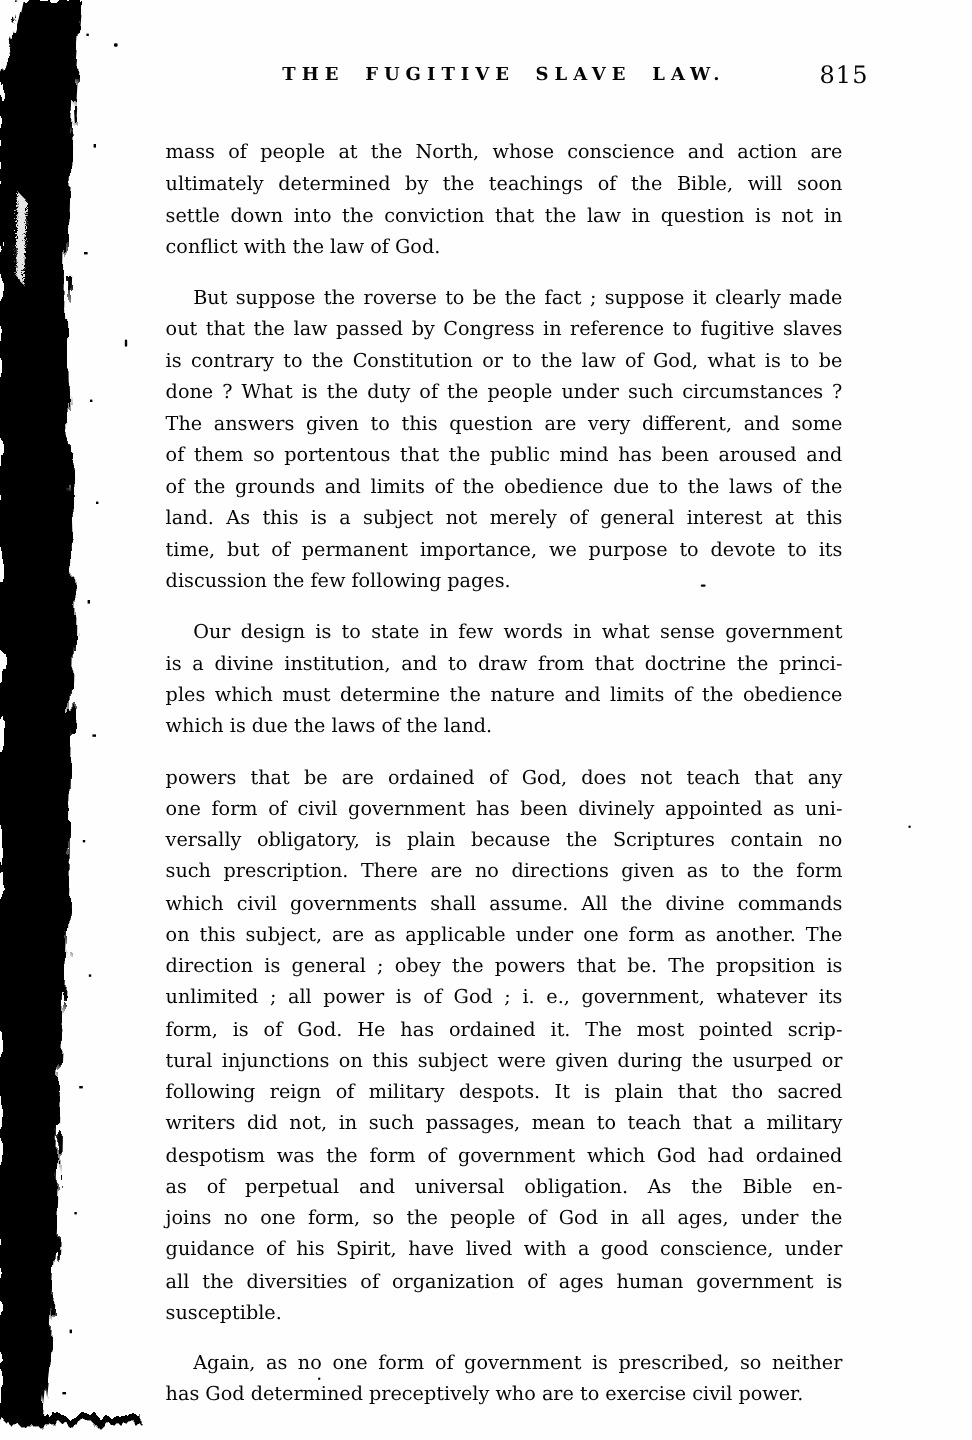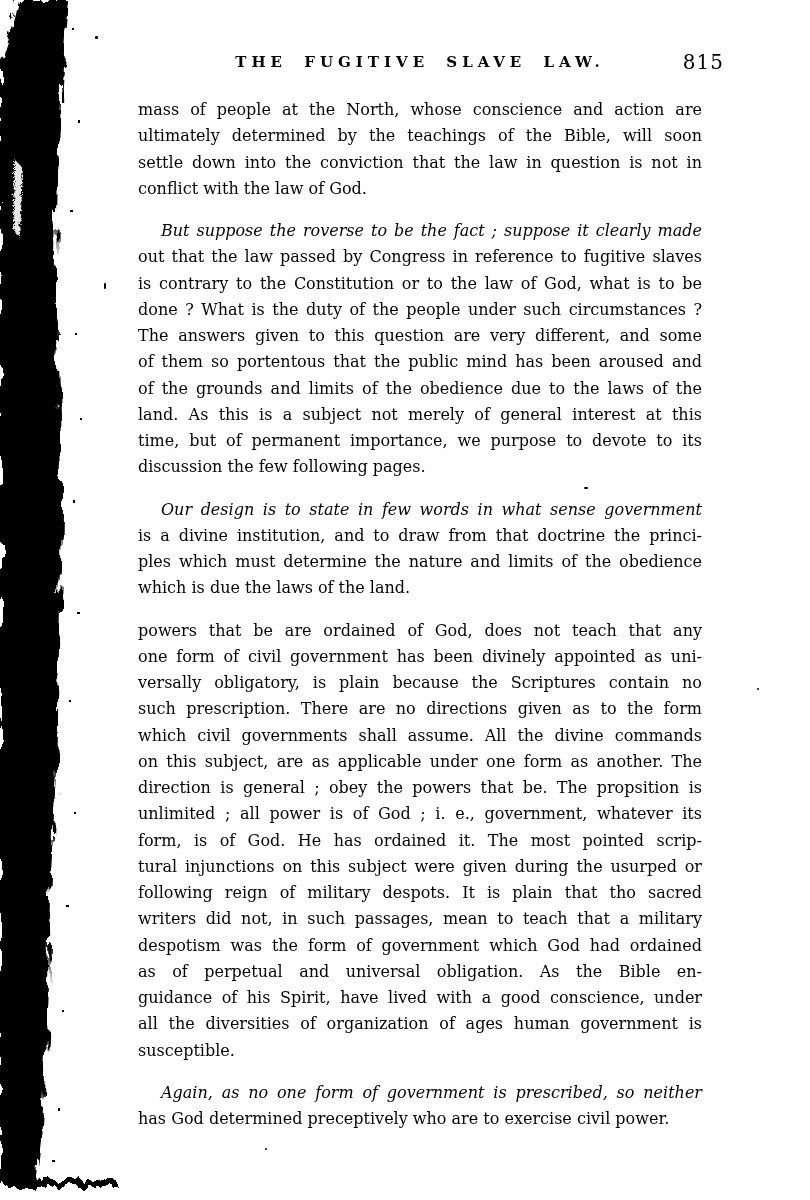--- a/index.html
+++ b/index.html
@@ -20,21 +20,21 @@
   }
   .content {
     position: absolute;
     left: 122px;
     top: 50px;
     width: 596px;
   }
   .page-header {
     position: relative;
     height: 24px;
-    margin-bottom: 23px;
+    margin-bottom: 40px;
   }
   .page-title {
     position: absolute;
     left: 0; right: 0;
     text-align: center;
     font-size: 15px;
     font-weight: bold;
     letter-spacing: 5px;
     word-spacing: 7px;
     top: 3px;
@@ -51,21 +51,21 @@
   .para { margin: 16px; }
   .line {
     height: 26.25px;
     line-height: 26.25px;
     font-size: 16px;
     text-align: justify;
     text-align-last: justify;
     white-space: normal;
     overflow: visible;
   }
-  .line.indent { text-indent: 23px; font-style: italic; }
+  .line.indent { text-indent: 23px; }
   .line.last { text-align-last: left; }
   .speck {
     position: absolute;
     background: var(--ink, #000);
     width: 3px; height: 3px;
     border-radius: 1px;
   }
 </style>
 </head>
 <body>
@@ -156,20 +156,21 @@
           <div class="line">which civil governments shall assume.  All the divine commands</div>
           <div class="line">on this subject, are as applicable under one form as another.  The</div>
           <div class="line">direction is general ; obey the powers that be.  The propsition is</div>
           <div class="line">unlimited ; all power is of God ; i. e., government, whatever its</div>
           <div class="line">form, is of God.  He has ordained it.  The most pointed scrip-</div>
           <div class="line">tural injunctions on this subject were given during the usurped or</div>
           <div class="line">following reign of military despots.  It is plain that tho sacred</div>
           <div class="line">writers did not, in such passages, mean to teach that a military</div>
           <div class="line">despotism was the form of government which God had ordained</div>
           <div class="line">as of perpetual and universal obligation.  As the Bible en-</div>
+          <div class="line">joins no one form, so the people of God in all ages, under the</div>
           <div class="line">guidance of his Spirit, have lived with a good conscience, under</div>
           <div class="line">all the diversities of organization of ages human government is</div>
           <div class="line last">susceptible.</div>
         </div>
         <div class="para">
           <div class="line indent">Again, as no one form of government is prescribed, so neither</div>
           <div class="line last">has God determined preceptively who are to exercise civil power.</div>
         </div>
       </div>
   </div>

